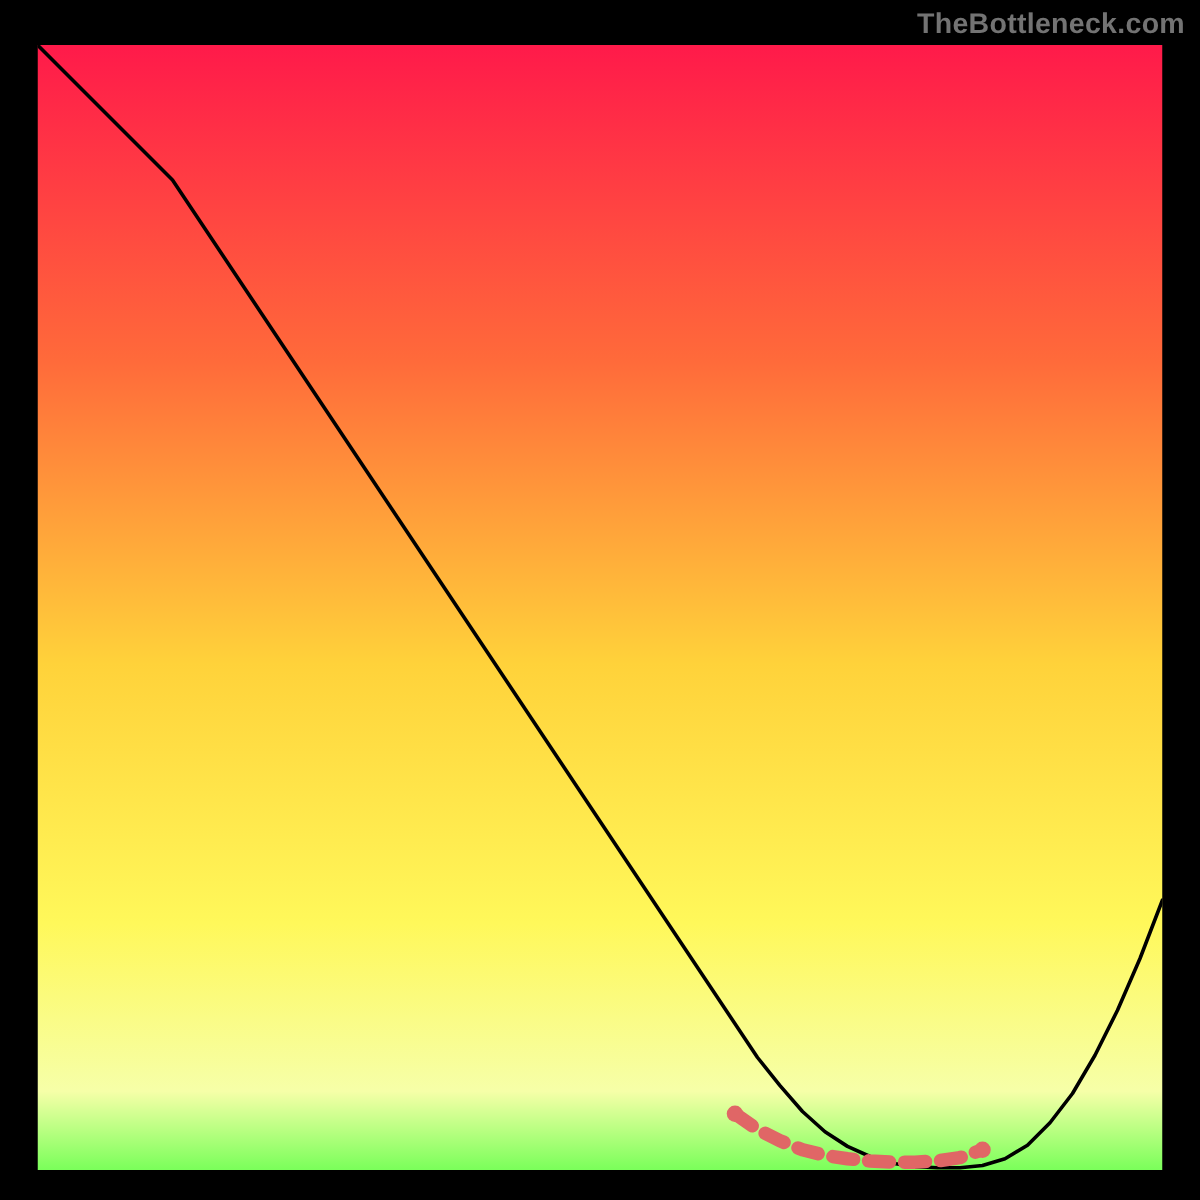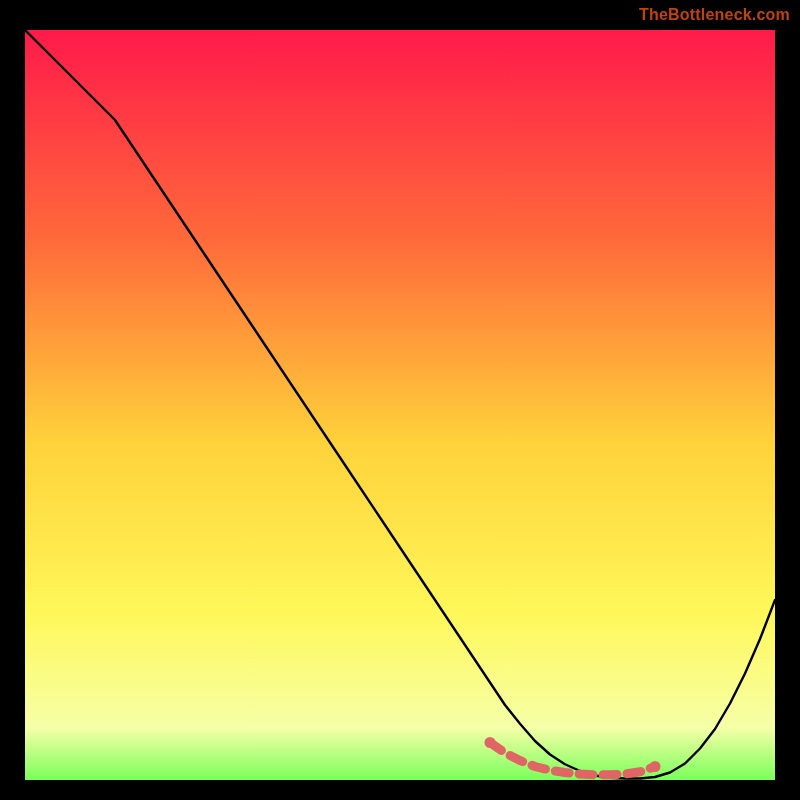--- a/index.html
+++ b/index.html
@@ -8,23 +8,23 @@
     position: relative;
     width: 800px;
     height: 800px;
     background: #000;
   }
   .watermark {
     position: absolute;
     top: 6px;
     right: 10px;
     font-family: Arial, Helvetica, sans-serif;
-    font-size: 16px;
+    font-size: 19px;
     font-weight: 600;
-    color: #c2410c;
+    color: #737373;
     letter-spacing: 0.2px;
   }
   .plot {
     position: absolute;
     left: 25px;
     top: 30px;
     width: 750px;
     height: 750px;
   }
   .plot svg { display: block; }

